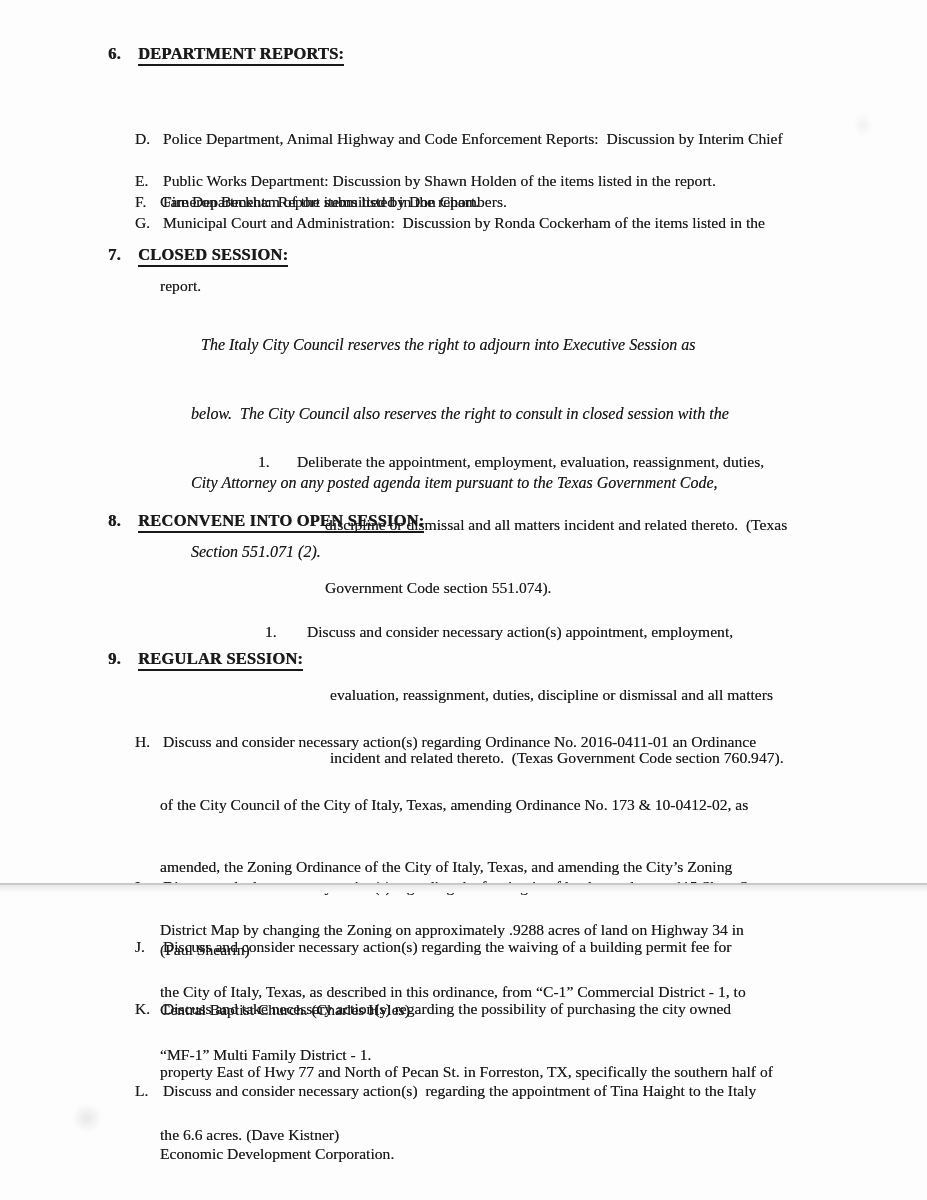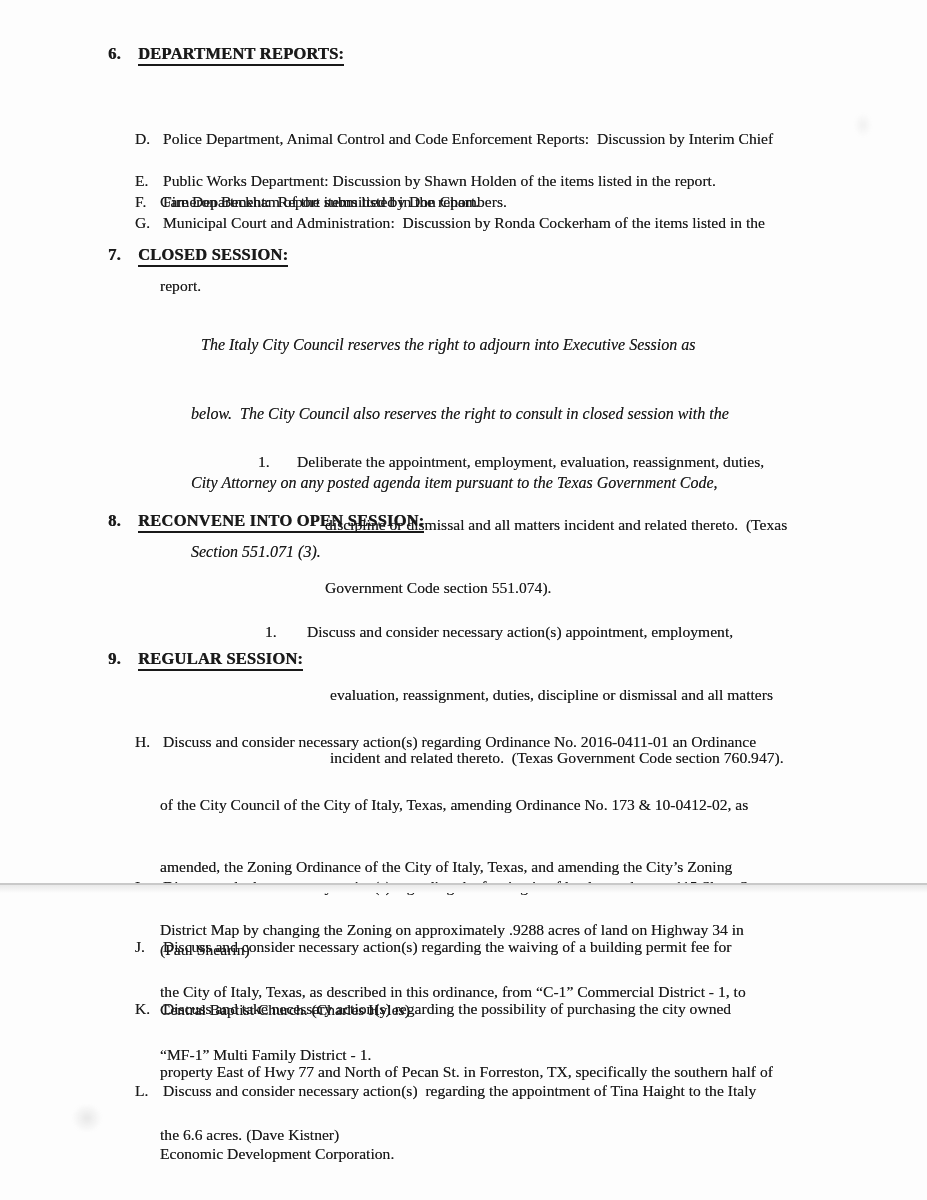--- a/index.html
+++ b/index.html
@@ -53,21 +53,21 @@
   .smudge{position:absolute;border-radius:50%;filter:blur(1.5px);}
 </style>
 </head>
 <body>
 
 <div class="page">
 
   <div class="sechead" style="top:44px"><span class="num">6.</span><span class="ht">DEPARTMENT REPORTS:</span></div>
 
   <div class="blk letter" style="top:86px">
-    <div class="ln"><span class="lab">D.</span><span>Police Department, Animal Control and Code Enforcement Reports:  Discussion by Interim Chief</span></div>
+    <div class="ln"><span class="lab">D.</span><span>Police Department, Animal Highway and Code Enforcement Reports:  Discussion by Interim Chief</span></div>
     <div class="ln wrap">Cameron Beckham of the items listed in the report.</div>
   </div>
 
   <div class="blk letter" style="top:128px">
     <div class="ln"><span class="lab">E.</span><span>Public Works Department: Discussion by Shawn Holden of the items listed in the report.</span></div>
   </div>
 
   <div class="blk letter" style="top:170px">
     <div class="ln"><span class="lab">G.</span><span>Municipal Court and Administration:  Discussion by Ronda Cockerham of the items listed in the</span></div>
     <div class="ln wrap">report.</div>
@@ -76,21 +76,21 @@
   <div class="blk letter" style="top:149px">
     <div class="ln"><span class="lab">F.</span><span>Fire Department:  Report submitted by Don Chambers.</span></div>
   </div>
 
   <div class="sechead" style="top:245px"><span class="num">7.</span><span class="ht">CLOSED SESSION:</span></div>
 
   <div class="blk notice" style="top:287px">
     <div class="ln ind">The Italy City Council reserves the right to adjourn into Executive Session as</div>
     <div class="ln">below.  The City Council also reserves the right to consult in closed session with the</div>
     <div class="ln">City Attorney on any posted agenda item pursuant to the Texas Government Code,</div>
-    <div class="ln">Section 551.071 (3).</div>
+    <div class="ln">Section 551.071 (2).</div>
   </div>
 
   <div class="blk num7" style="top:409px">
     <div class="ln"><span class="lab">1.</span><span>Deliberate the appointment, employment, evaluation, reassignment, duties,</span></div>
     <div class="ln wrap">discipline or dismissal and all matters incident and related thereto.  (Texas</div>
     <div class="ln wrap">Government Code section 551.074).</div>
   </div>
 
   <div class="sechead" style="top:511px"><span class="num">8.</span><span class="ht">RECONVENE INTO OPEN SESSION:</span></div>
 

